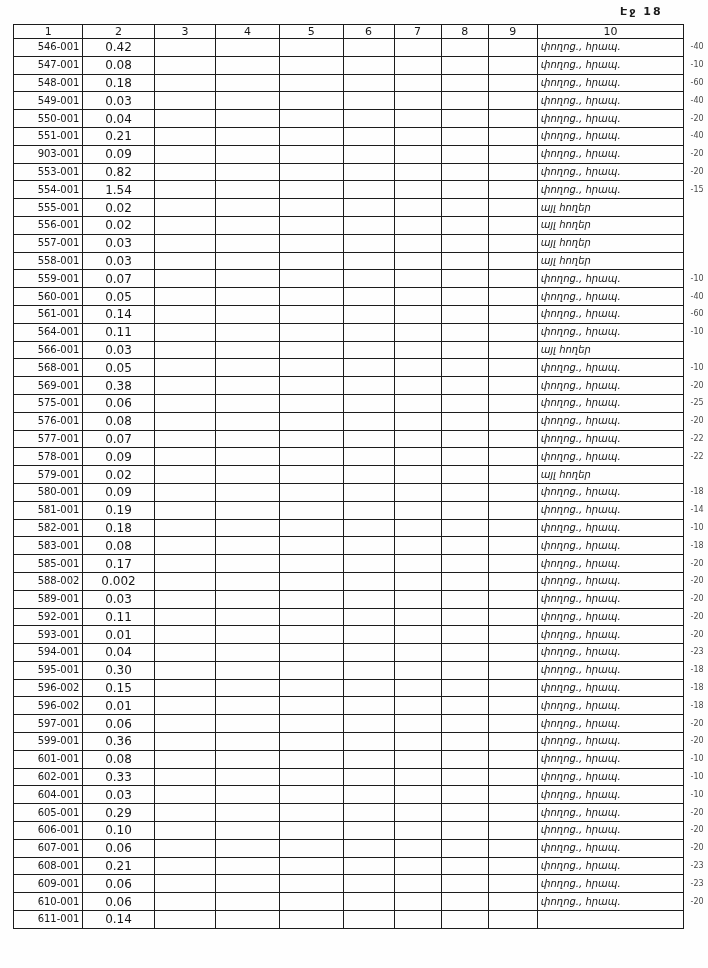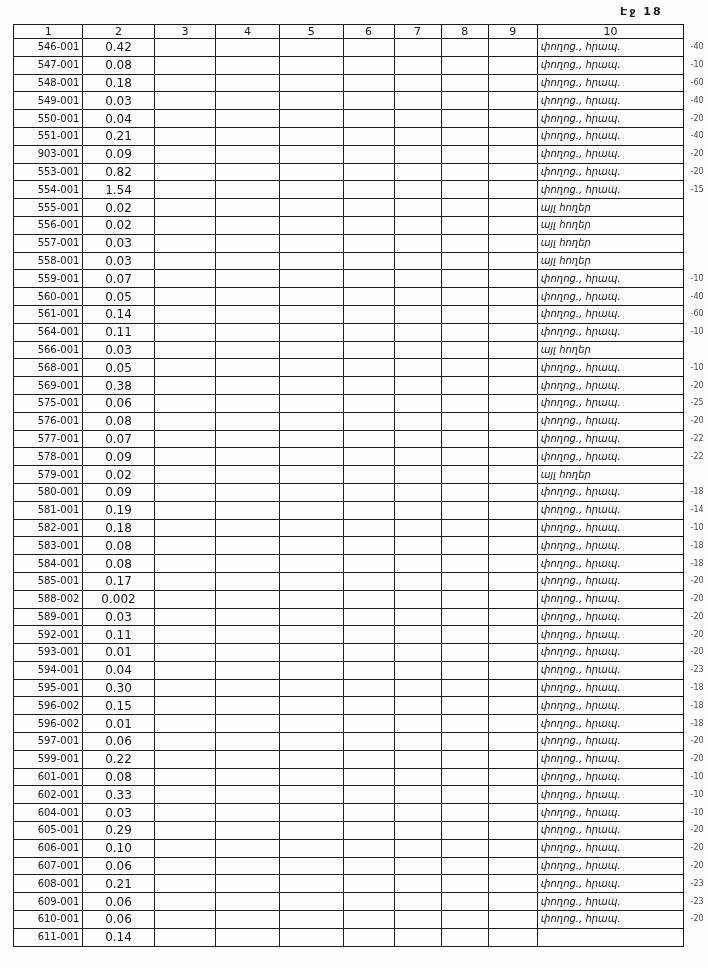--- a/index.html
+++ b/index.html
@@ -465,33 +465,20 @@
           <td></td>
           <td></td>
           <td></td>
           <td></td>
           <td></td>
           <td></td>
           <td class="col-land">փողոց., հրապ.</td>
           <td class="mark-cell">-18</td>
         </tr>
         <tr>
-          <td class="col-code">584-001</td>
-          <td class="col-val">0.08</td>
-          <td></td>
-          <td></td>
-          <td></td>
-          <td></td>
-          <td></td>
-          <td></td>
-          <td></td>
-          <td class="col-land">փողոց., հրապ.</td>
-          <td class="mark-cell">-18</td>
-        </tr>
-        <tr>
           <td class="col-code">585-001</td>
           <td class="col-val">0.17</td>
           <td></td>
           <td></td>
           <td></td>
           <td></td>
           <td></td>
           <td></td>
           <td></td>
           <td class="col-land">փողոց., հրապ.</td>
@@ -609,21 +596,21 @@
           <td></td>
           <td></td>
           <td></td>
           <td></td>
           <td></td>
           <td class="col-land">փողոց., հրապ.</td>
           <td class="mark-cell">-20</td>
         </tr>
         <tr>
           <td class="col-code">599-001</td>
-          <td class="col-val">0.22</td>
+          <td class="col-val">0.36</td>
           <td></td>
           <td></td>
           <td></td>
           <td></td>
           <td></td>
           <td></td>
           <td></td>
           <td class="col-land">փողոց., հրապ.</td>
           <td class="mark-cell">-20</td>
         </tr>

